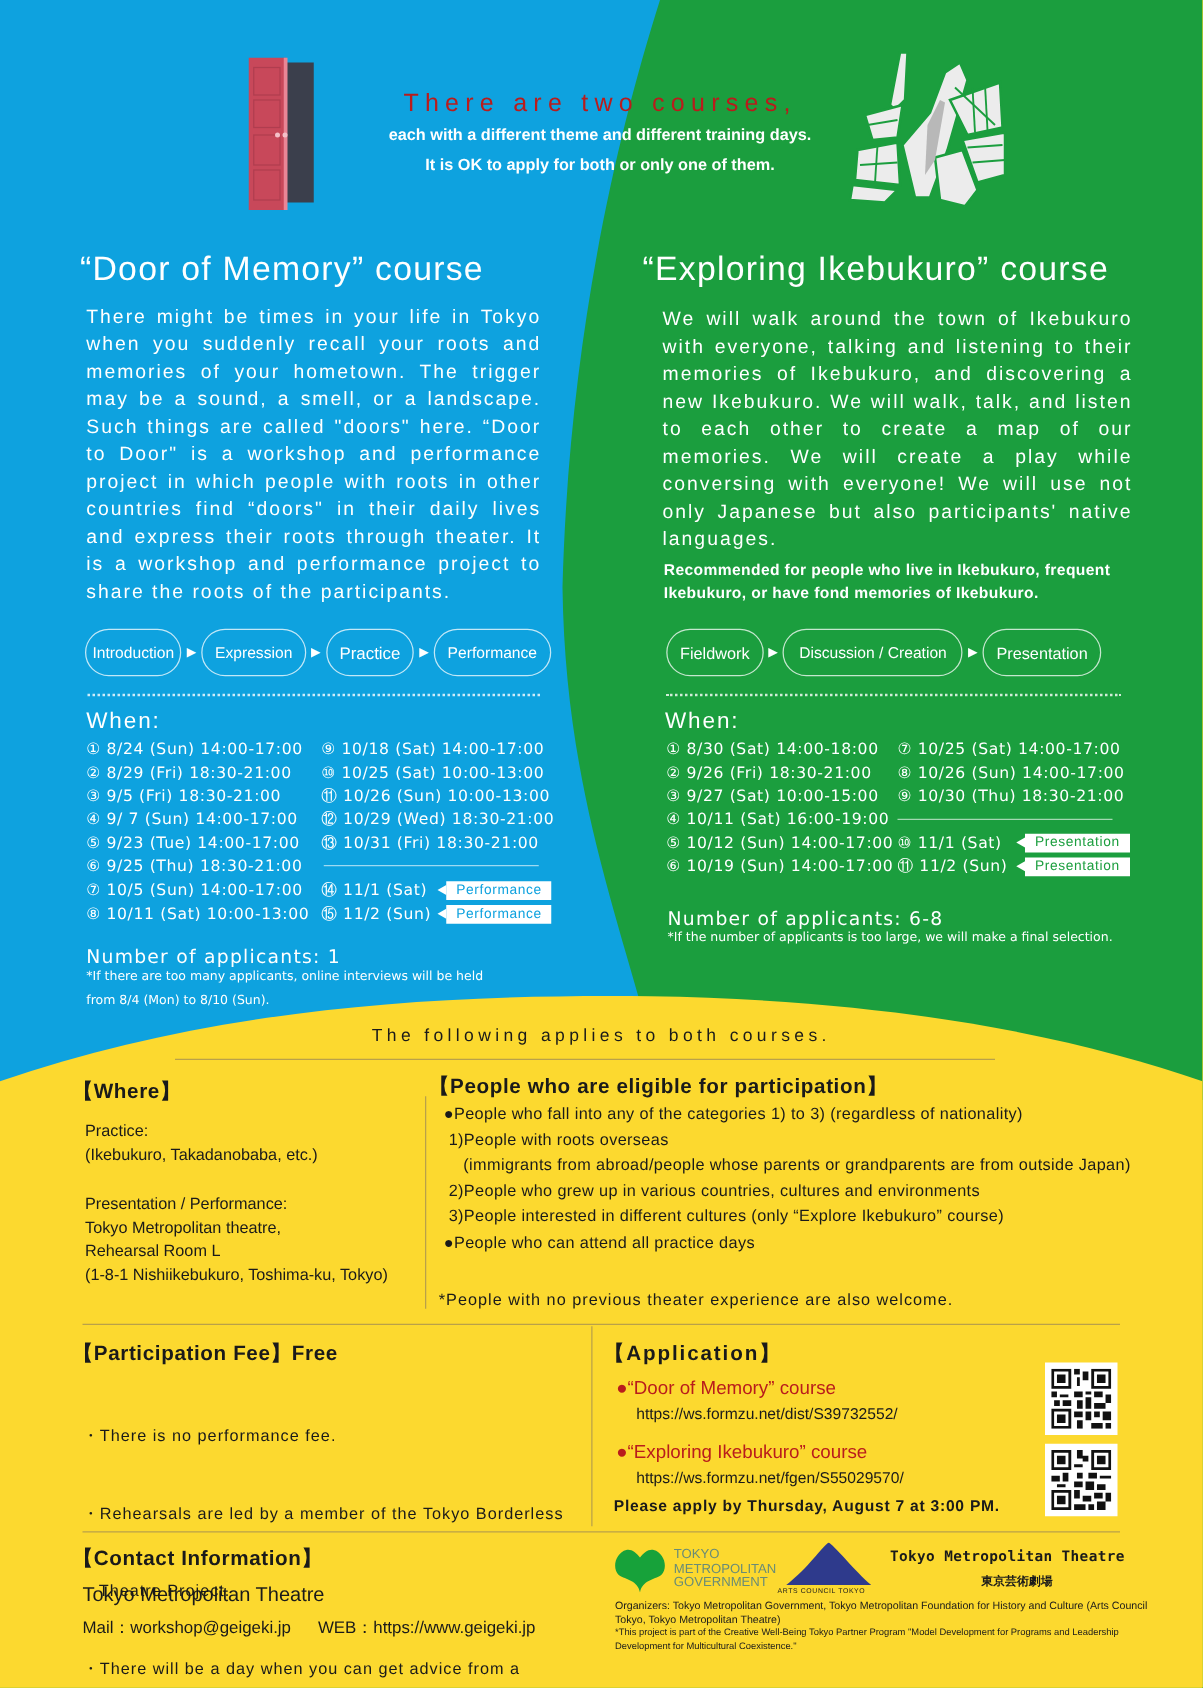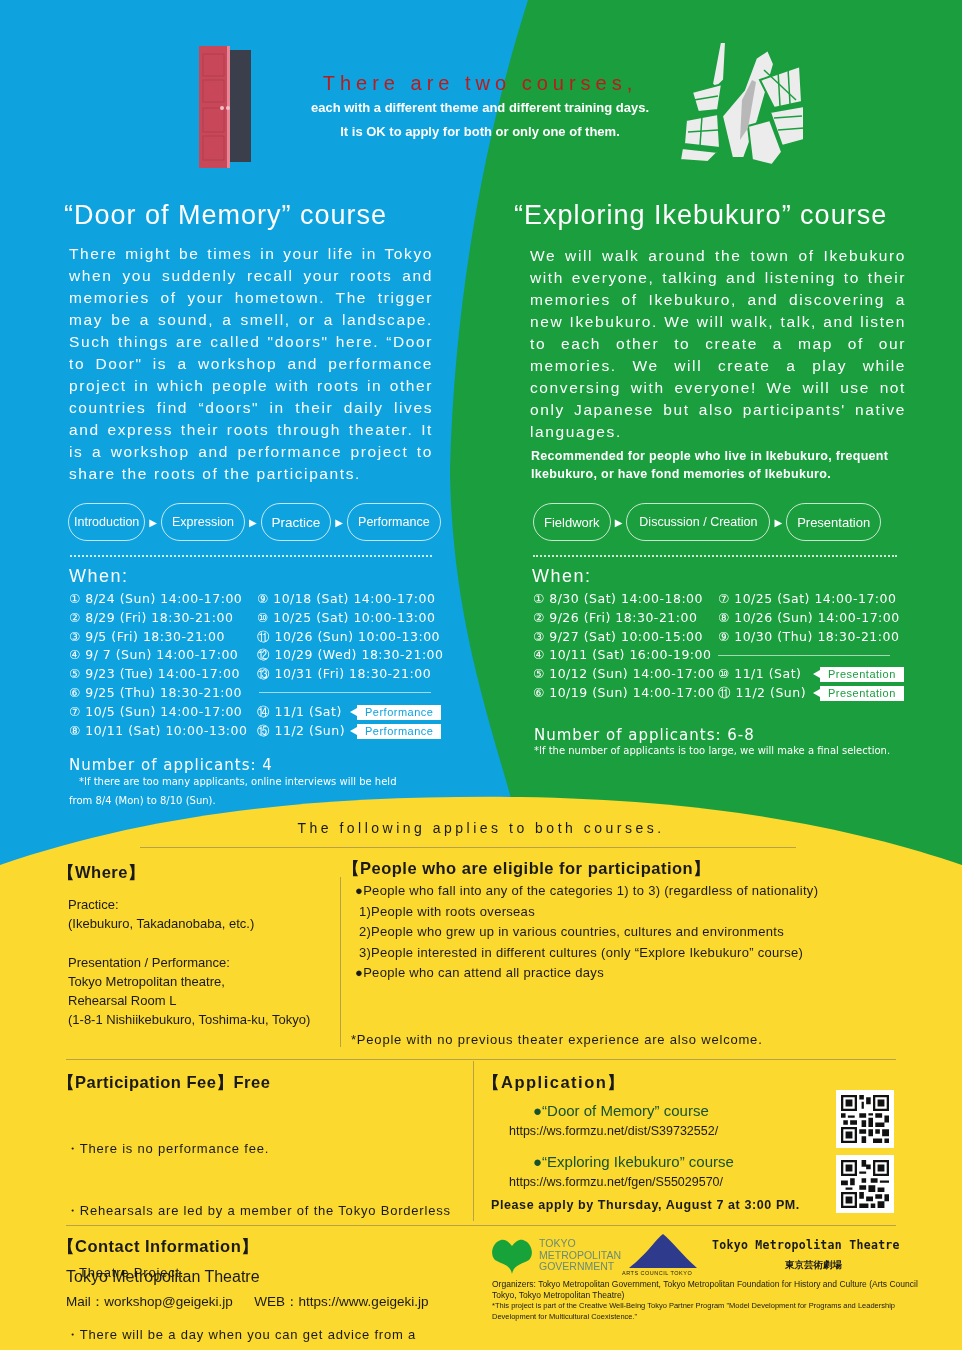--- a/index.html
+++ b/index.html
@@ -35,21 +35,21 @@
   .note { font-family: "DejaVu Sans", sans-serif; font-size: 10px; color: #fff; line-height: 19px; }
 
   
   .both { left: 0; top: 820px; width: 962px; text-align: center; font-size: 14px; letter-spacing: 3.5px; color: #1a1a1a; }
   .line-h { border-top: 1px solid #b9a14a; height: 0; }
   .line-v { border-left: 1px solid #b9a14a; width: 0; }
   .head { font-size: 16.5px; font-weight: bold; color: #1a1a1a; letter-spacing: 0.5px; white-space: nowrap; }
   .body-t { font-size: 13px; color: #1a1a1a; line-height: 19.2px; }
   .elig { font-size: 13px; color: #1a1a1a; line-height: 20.6px; letter-spacing: 0.3px; white-space: nowrap; }
   .fee { font-size: 13px; color: #1a1a1a; line-height: 20.6px; letter-spacing: 0.8px; }
-  .app-course { font-size: 15px; color: #14532d; margin-left: 40px; }
+  .app-course { font-size: 15px; color: #b91c1c; }
   .app-url { font-size: 12.5px; color: #1a1a1a; }
   .qr { width: 58px; height: 58px; background: #fff; padding: 5px; }
   .qr svg { width: 48px; height: 48px; display: block; }
   .small { font-size: 8.5px; color: #1a1a1a; line-height: 11px; }
 </style>
 </head>
 <body>
 
 <svg class="bg" viewBox="0 0 962 1350" preserveAspectRatio="none">
   <rect x="0" y="0" width="962" height="1350" fill="#fcd92f"></rect>
@@ -138,22 +138,22 @@
   <div class="row">
     <span style="width:90px;display:inline-block">⑭ 11/1 (Sat)</span>
     <span class="tag blue">Performance</span>
   </div>
   <div class="row">
     <span style="width:90px;display:inline-block">⑮ 11/2 (Sun)</span>
     <span class="tag blue">Performance</span>
   </div>
 </div>
 
-<div class="abs apps" style="left:69px;top:756px;">Number of applicants: 4</div>
-<div class="abs note" style="left:79px;top:772px;">*If there are too many applicants, online interviews will be held</div>
+<div class="abs apps" style="left:69px;top:756px;">Number of applicants: 1</div>
+<div class="abs note" style="left:69px;top:772px;">*If there are too many applicants, online interviews will be held</div>
 <div class="abs note" style="left:69px;top:791px;"> from 8/4 (Mon) to 8/10 (Sun).</div>
 
 <div class="abs course-title" style="left:514px;top:200px;">“Exploring Ikebukuro” course</div>
 <div class="abs desc" style="left:530px;top:245px;width:376px;">We will walk around the town of Ikebukuro with everyone, talking and listening to their memories of Ikebukuro, and discovering a new Ikebukuro. We will walk, talk, and listen to each other to create a map of our memories. We will create a play while conversing with everyone! We will use not only Japanese but also participants' native languages.</div>
 <div class="abs reco" style="left:531px;top:447px;width:380px;">Recommended for people who live in Ikebukuro, frequent Ikebukuro, or have fond memories of Ikebukuro.</div>
 
 <div class="abs flow" style="left:533px;top:503px;">
   <div class="pill" style="padding:0 10px;font-size:13px;">Fieldwork</div>
   <span class="arrow">▶</span>
   <div class="pill" style="padding:0 12px;">Discussion / Creation</div>
@@ -204,20 +204,21 @@
   <div>Tokyo Metropolitan theatre,</div>
   <div>Rehearsal Room L</div>
   <div>(1-8-1 Nishiikebukuro, Toshima-ku, Tokyo)</div>
 </div>
 <div class="abs line-v" style="left:340px;top:877px;height:170px;"></div>
 
 <div class="abs head" style="left:343px;top:858px;">【People who are eligible for participation】</div>
 <div class="abs elig" style="left:355px;top:881px;">
   <div>●People who fall into any of the categories 1) to 3) (regardless of nationality)</div>
   <div style="white-space:pre;"> 1)People with roots overseas</div>
+  <div style="white-space:pre;">    (immigrants from abroad/people whose parents or grandparents are from outside Japan)</div>
   <div style="white-space:pre;"> 2)People who grew up in various countries, cultures and environments</div>
   <div style="white-space:pre;"> 3)People interested in different cultures (only “Explore Ikebukuro” course)</div>
   <div>●People who can attend all practice days</div>
 </div>
 <div class="abs elig" style="left:351px;top:1030px;letter-spacing:0.8px;">*People with no previous theater experience are also welcome.</div>
 
 <div class="abs line-h" style="left:66px;top:1059px;width:830px;"></div>
 <div class="abs line-v" style="left:473px;top:1061px;height:160px;"></div>
 
 <div class="abs head" style="left:58px;top:1072px;">

